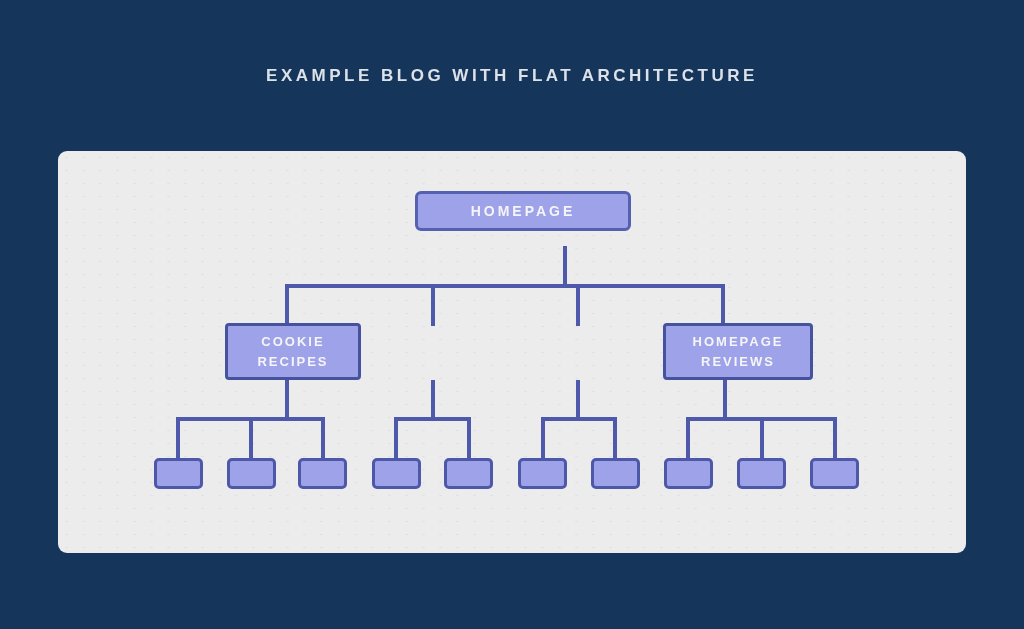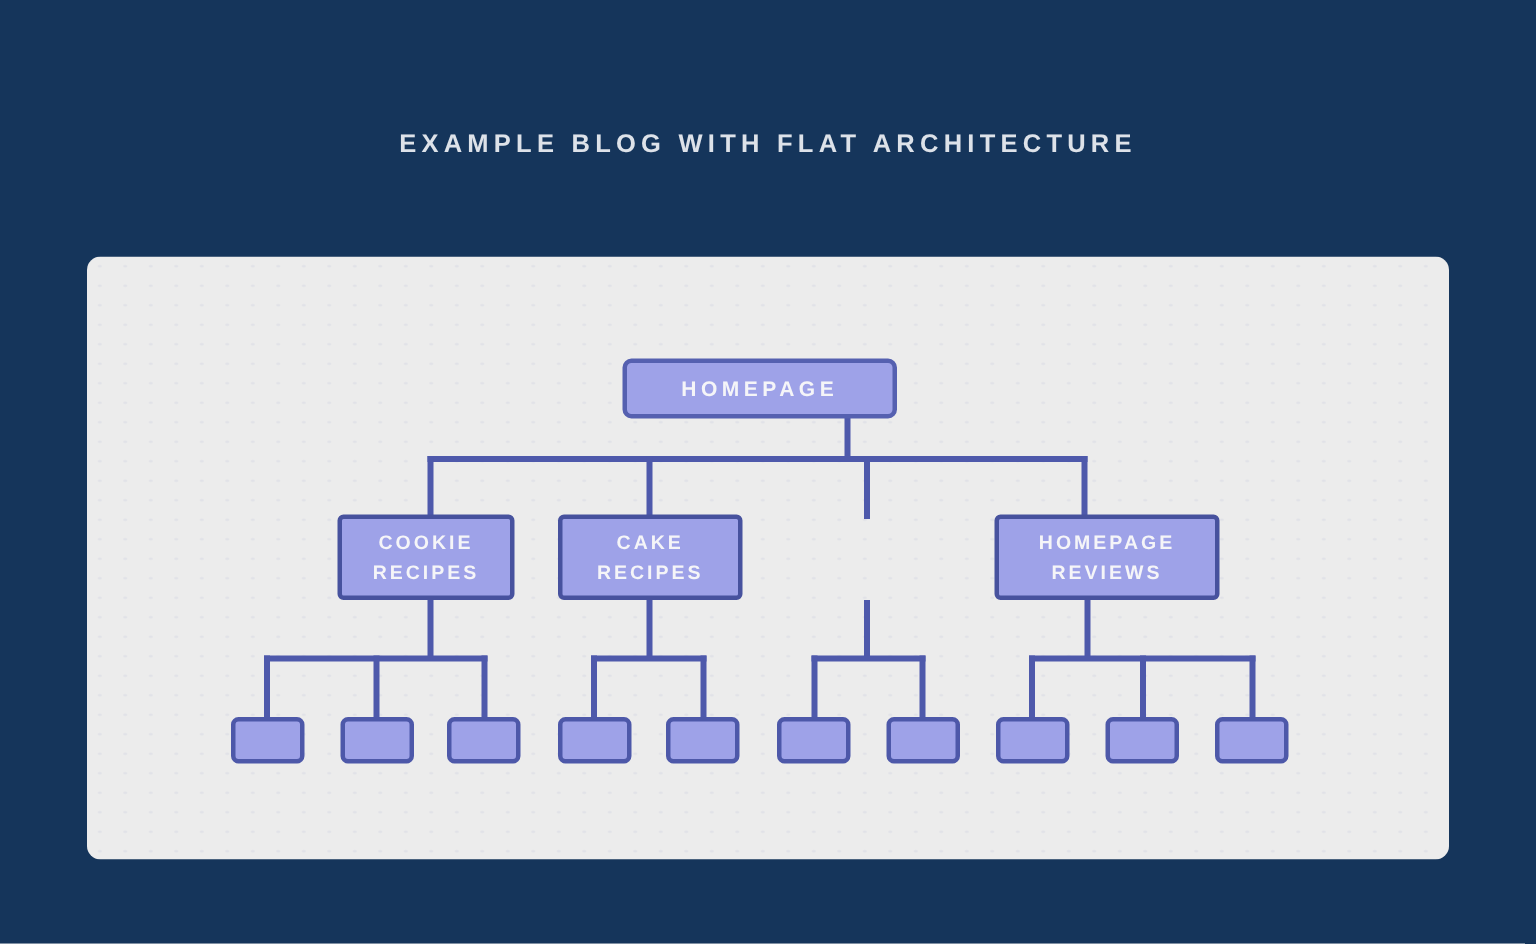--- a/index.html
+++ b/index.html
@@ -2,21 +2,21 @@
 <html style="--background: #15355B; --card: #ECECEC; --node-fill: #9EA2E8; --node-border: #4E59AB; --root-border: #5560B0; --category-border: #47529E; --leaf-border: #4D58A9; --connector: #4E59AB; --node-text: #F5F5F8; --title-text: #DDE2E9;"><head>
 <meta charset="utf-8">
 <style>
   html,body{margin:0;padding:0;}
   body{
     width:1024px;height:629px;
     background:var(--background,#15355B);
     font-family:"Liberation Sans", sans-serif;
     position:relative;overflow:hidden;
   }
-  .stage{position:absolute;inset:0;margin-top:20px;}
+  .stage{position:absolute;inset:0;}
   .title{
     position:absolute;top:66px;left:0;width:1024px;
     text-align:center;
     color:var(--title-text,#DDE2E9);
     font-size:17px;font-weight:700;letter-spacing:3.5px;
   }
   .card{
     position:absolute;left:58px;top:151px;width:908px;height:402px;
     background:var(--card,#ECECEC);
     border-radius:9px;
@@ -29,31 +29,31 @@
   .node{
     position:absolute;box-sizing:border-box;
     background:var(--node-fill,#9EA2E8);
     border:3px solid var(--node-border,#4E59AB);
     display:flex;align-items:center;justify-content:center;
     text-align:center;
     color:var(--node-text,#F5F5F8);
     font-weight:700;
   }
   .node.root{
-    left:357px;top:68px;width:183px;height:40px;
+    left:357px;top:40px;width:216px;height:40px;
     border-radius:6px;border-color:var(--root-border,#5560B0);
     font-size:14px;letter-spacing:3px;
   }
   .node.category{
     top:172px;height:57px;border-radius:4px;
     border-color:var(--category-border,#47529E);
     font-size:13px;line-height:20px;letter-spacing:2px;
     padding:0 8px;
   }
-  .node.cat-0{left:167px;width:118px;}
+  .node.cat-0{left:167px;width:136px;}
   .node.cat-1{left:314px;width:123px;}
   .node.cat-2{left:459px;width:123px;}
   .node.cat-3{left:605px;width:150px;}
   .node.leaf{
     top:307px;width:49px;height:31px;border-radius:5px;
     border-color:var(--leaf-border,#4D58A9);
   }
 </style>
 </head>
 <body>
@@ -88,21 +88,20 @@
     <div class="line v" style="left:409px;top:266px;height:45px;"></div>
     <div class="line v" style="left:483px;top:266px;height:45px;"></div>
     <div class="line v" style="left:555px;top:266px;height:45px;"></div>
     <div class="line v" style="left:628px;top:266px;height:45px;"></div>
     <div class="line v" style="left:702px;top:266px;height:45px;"></div>
     <div class="line v" style="left:775px;top:266px;height:45px;"></div>
 
     <div class="node root">HOMEPAGE</div>
 
     <div class="node category cat-0">COOKIE RECIPES</div>
-    <div class="node category cat-1">CAKE RECIPES</div>
     <div class="node category cat-3">HOMEPAGE REVIEWS</div>
 
     <div class="node leaf" style="left:96px;"></div>
     <div class="node leaf" style="left:169px;"></div>
     <div class="node leaf" style="left:240px;"></div>
 
     <div class="node leaf" style="left:314px;"></div>
     <div class="node leaf" style="left:386px;"></div>
 
     <div class="node leaf" style="left:460px;"></div>

